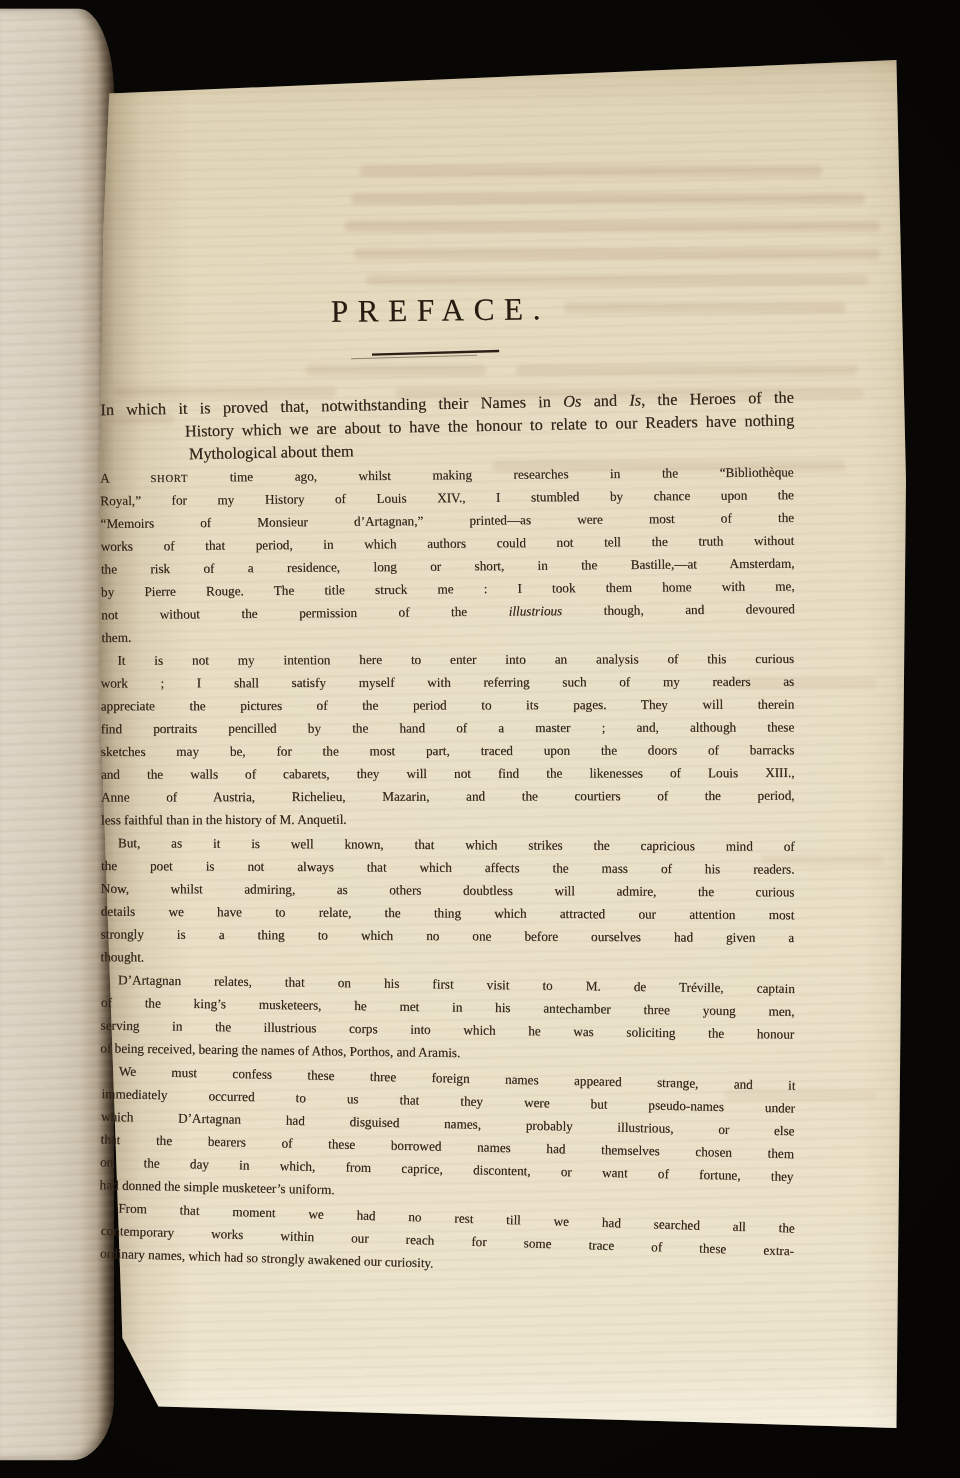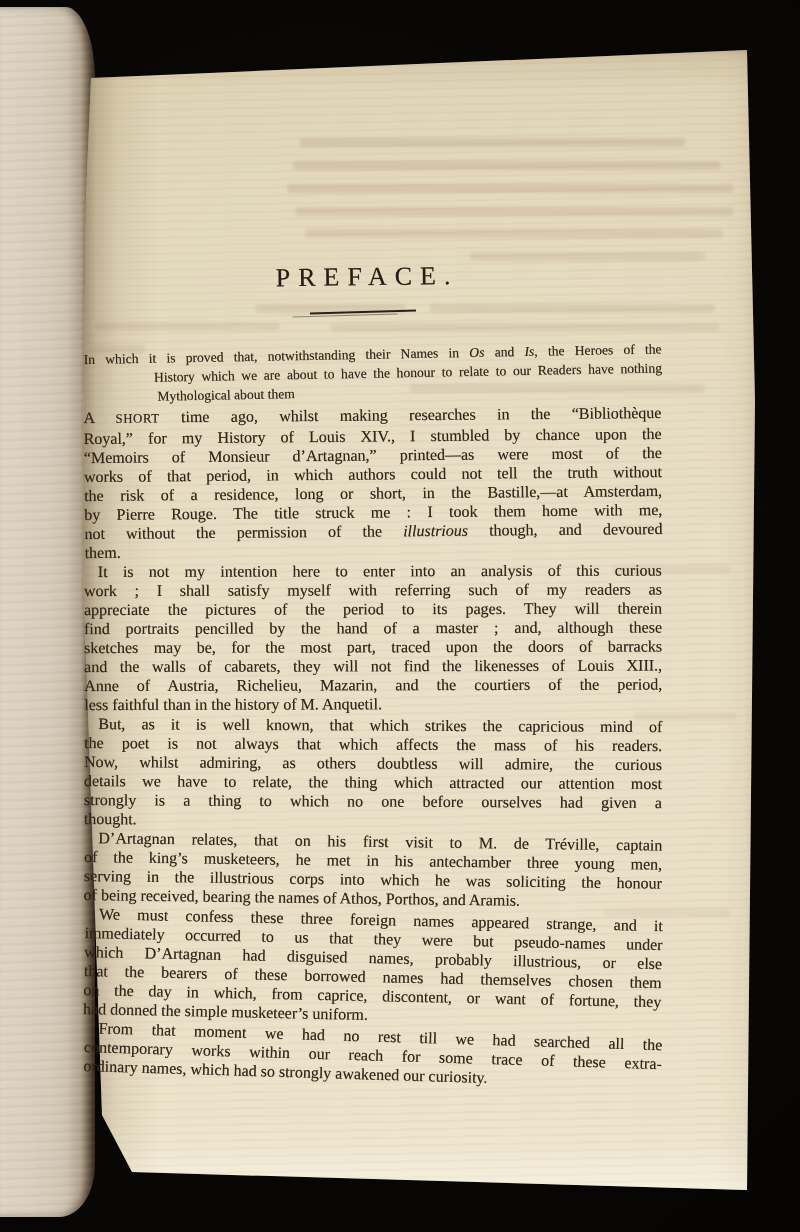--- a/index.html
+++ b/index.html
@@ -29,39 +29,39 @@
       repeating-linear-gradient(179deg, rgba(130,100,60,0.045) 0 1.5px, rgba(255,255,255,0.035) 3px 5px, transparent 5px 8px),
       radial-gradient(120% 90% at 58% 48%, rgba(255,255,255,0.10), transparent 65%),
       linear-gradient(0deg, #f1ead7 0%, #ece3cb 7%, #e9dfc5 20%, #e6dcc1 55%, #e3d8bb 85%, #ded2b4 100%);
   }
   
   .ghost{
     position:absolute;height:9px;border-radius:4px;background:#7d4a33;filter:blur(1.8px);
   }
   
   .textblock{
-    position:absolute;left:84px;top:262px;width:578px;color:#31251a;
+    position:absolute;left:84px;top:244px;width:578px;color:#31251a;
     text-shadow:0.2px 0.2px 0.4px rgba(48,30,16,0.5);
   }
   .title{
     font-size:26px;line-height:30px;letter-spacing:8px;text-align:center;color:#261c11;
     transform:rotate(-0.7deg) translateX(-6px);
   }
   .rule{
     width:106px;height:2px;background:#2a2016;margin:19px auto 0;margin-left:226px;
     transform:rotate(-1.6deg);box-shadow:-18px 3px 0 -0.5px rgba(42,32,22,0.45);
   }
   .epigraph{
     margin-top:37px;font-size:13.6px;line-height:19px;transform:rotate(-1.05deg);
     transform-origin:0 50%;
   }
   .epigraph .line{text-align:justify;text-align-last:justify;}
   .epigraph .line:nth-child(2){padding-left:70px;}
   .epigraph .line:last-child{text-align-last:left;padding-left:73px;}
-  .bodytext{margin-top:1px;font-size:16px;line-height:19px;}
+  .bodytext{margin-top:1px;font-size:11px;line-height:19px;}
   .para{transform-origin:0 50%;}
   .para .line{text-align:justify;text-align-last:justify;}
   .para .line.last{text-align-last:left;}
   .para:not(:first-child) .line:first-child{text-indent:14px;}
   .sc{font-size:0.8em;letter-spacing:0.6px;}
   i{font-style:italic;}
 </style>
 </head>
 <body>
 

